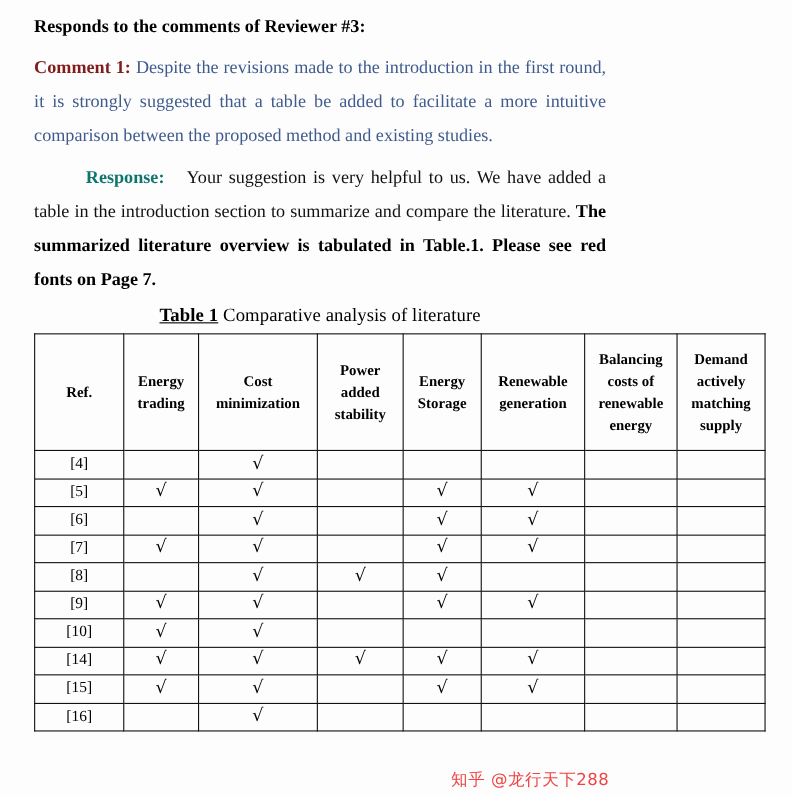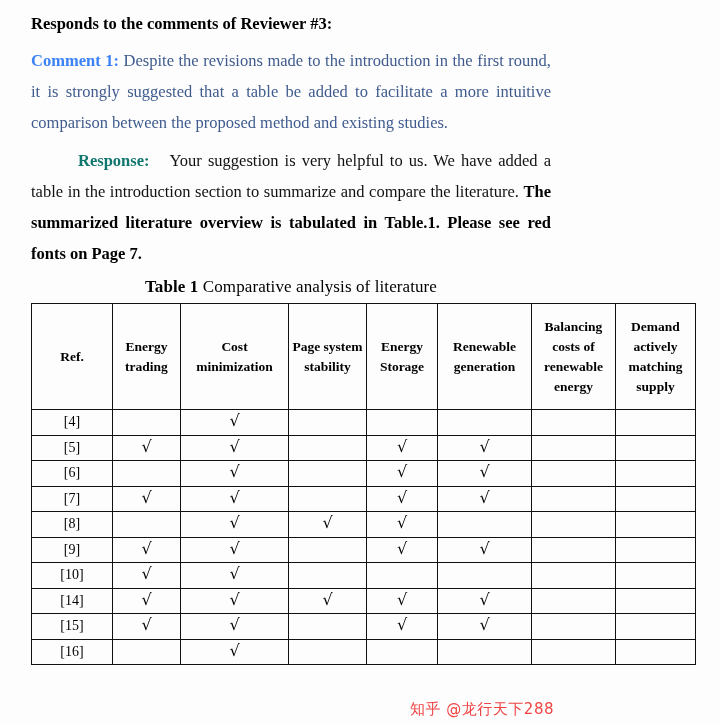--- a/index.html
+++ b/index.html
@@ -39,21 +39,21 @@
   .para.comment {
     padding-top: 6px;
   }
   .para.response {
     padding-top: 7px;
     text-indent: 27px;
   }
 
   .lbl-bold {
     font-weight: bold;
-    color: #3b82f6;
+    color: #7f1d1d;
   }
   .lbl-response {
     font-weight: bold;
     color: #0f766e;
     margin-left: 20px;
   }
   .comment-body {
     color: #3f5b8e;
   }
   .resp-body {
@@ -70,20 +70,21 @@
     text-align: center;
     font-size: 17px;
     line-height: 24px;
     margin: 0;
     padding-top: 6px;
     padding-bottom: 4px;
     letter-spacing: .1px;
   }
   .table-caption .cap-strong {
     font-weight: bold;
+    text-decoration: underline;
   }
 
   
   .lit-table {
     border-collapse: collapse;
     width: 664px;
     margin: 0;
     table-layout: fixed;
   }
   .lit-table td,
@@ -171,21 +172,21 @@
       <col class="c4">
         <col class="c5">
         <col class="c6">
         <col class="c7">
     </colgroup>
     <thead>
       <tr>
         <th>Ref.</th>
         <th>Energy trading</th>
         <th>Cost minimization</th>
-        <th>Page system stability</th>
+        <th>Power added stability</th>
         <th>Energy Storage</th>
         <th>Renewable generation</th>
         <th>Balancing costs of renewable energy</th>
         <th>Demand actively matching supply</th>
       </tr>
     </thead>
     <tbody id="table-body">
         <tr>
           <td class="cell-ref">[4]</td>
           <td></td>

